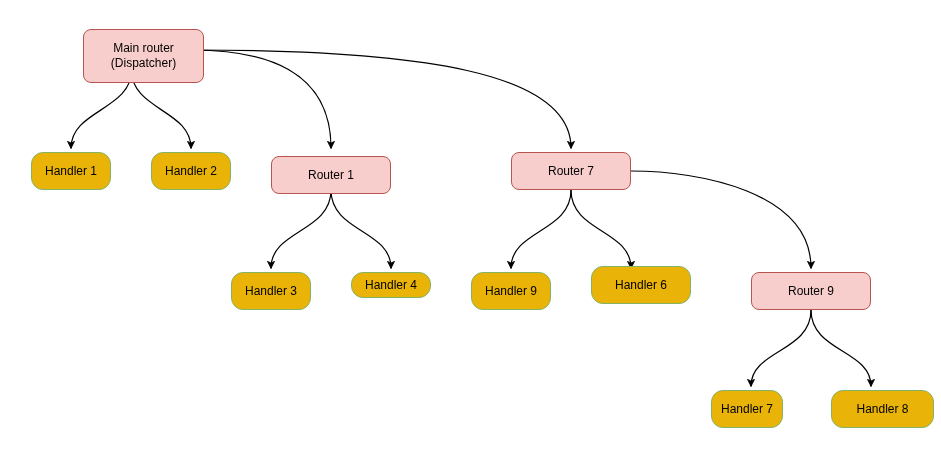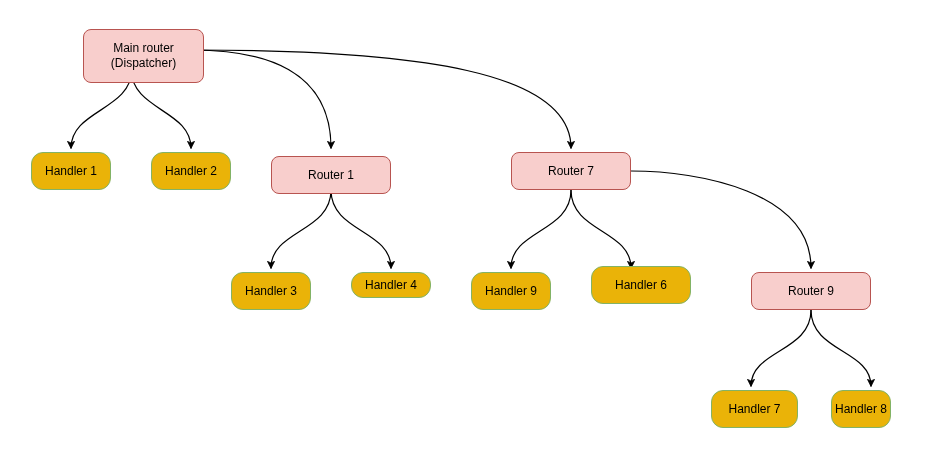--- a/index.html
+++ b/index.html
@@ -102,21 +102,21 @@
       </div>
       <div class="node handler" style="left: 471px; top: 272px; width: 80px; height: 38px;">
         <span class="label">Handler 9</span>
       </div>
       <div class="node handler" style="left: 591px; top: 266px; width: 100px; height: 38px;">
         <span class="label">Handler 6</span>
       </div>
       <div class="node router" style="left: 751px; top: 272px; width: 120px; height: 38px;">
         <span class="label">Router 9</span>
       </div>
-      <div class="node handler" style="left: 711px; top: 390px; width: 87px; height: 38px;">
+      <div class="node handler" style="left: 711px; top: 390px; width: 72px; height: 38px;">
         <span class="label">Handler 7</span>
       </div>
-      <div class="node handler" style="left: 831px; top: 390px; width: 60px; height: 38px; justify-content: center;">
+      <div class="node handler" style="left: 831px; top: 390px; width: 103px; height: 38px; justify-content: center;">
         <span class="label">Handler 8</span>
       </div>
     </div>
 
 </div>
 
 </body></html>

